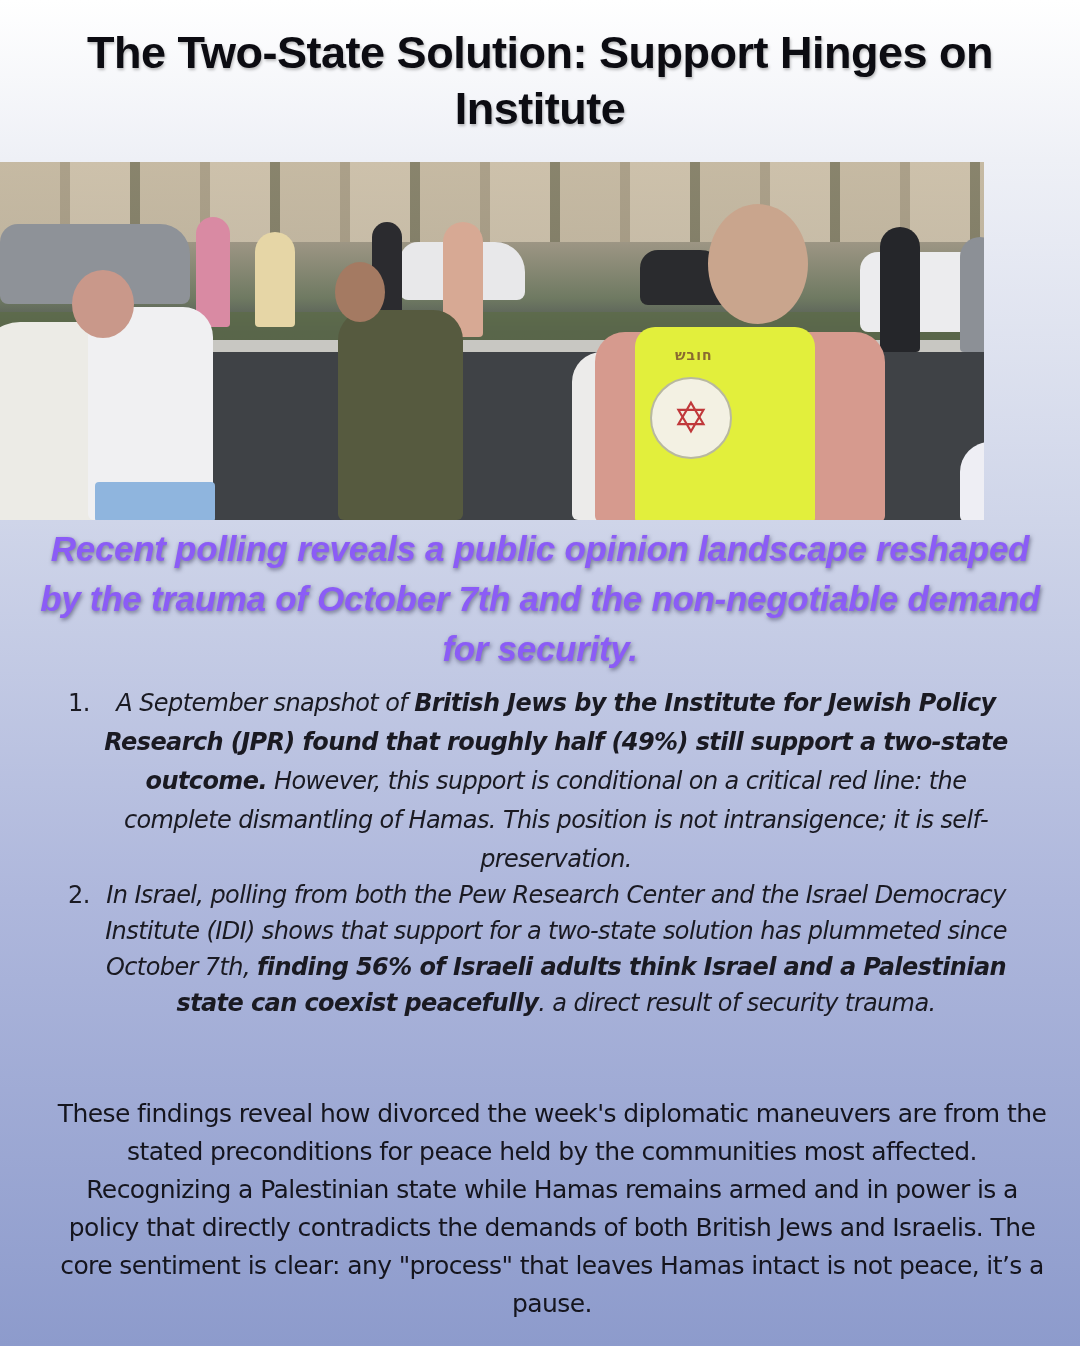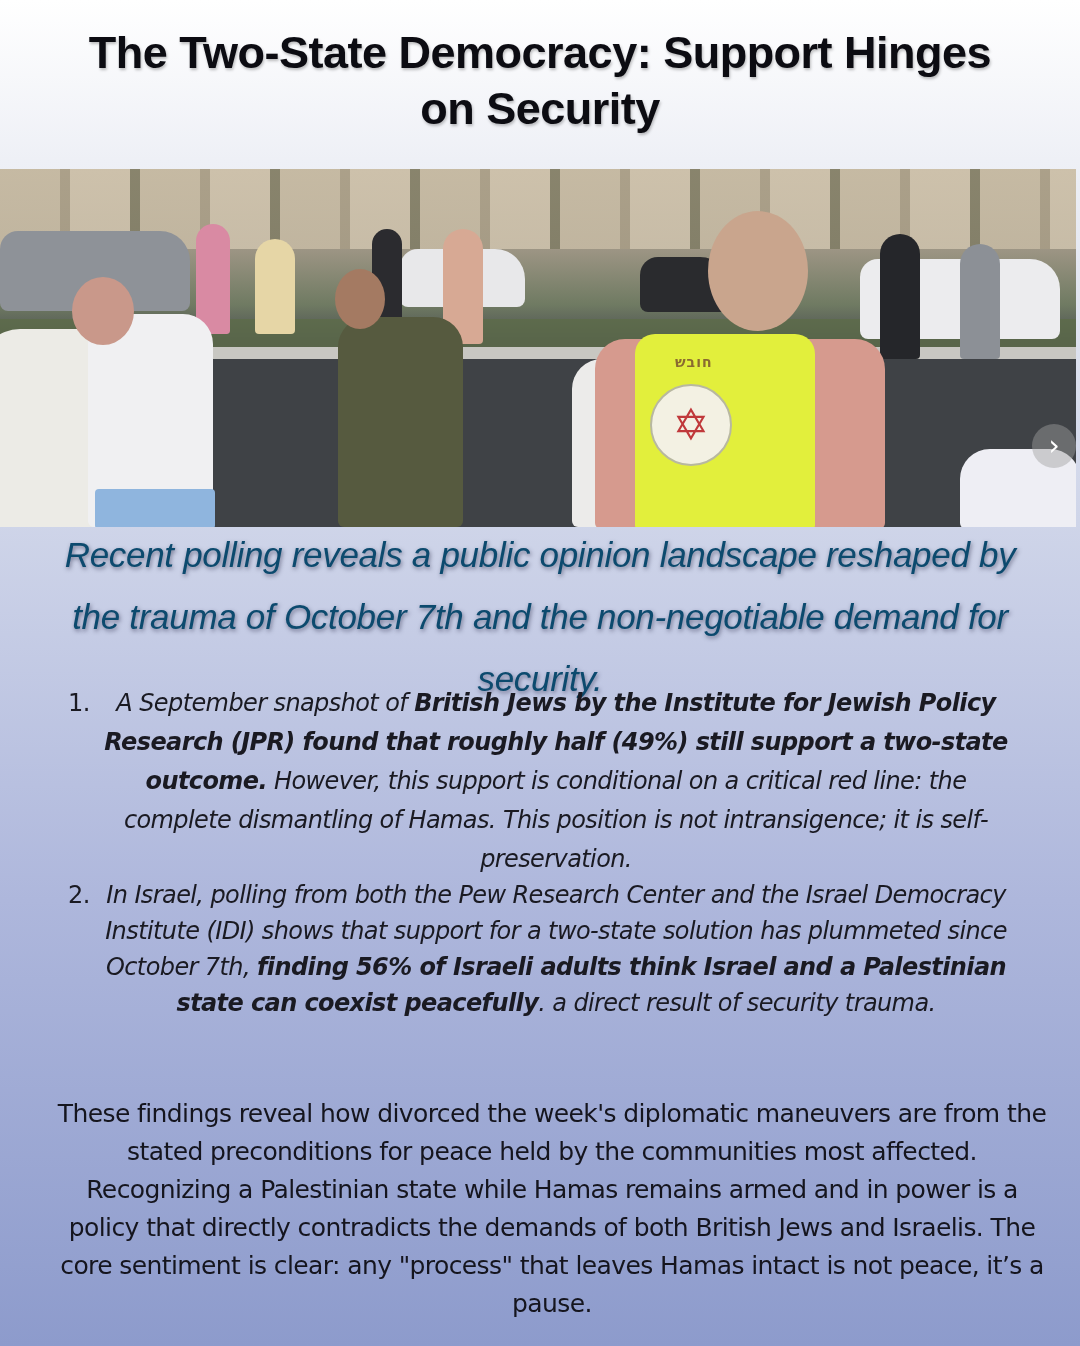--- a/index.html
+++ b/index.html
@@ -15,45 +15,44 @@
   }
   .title {
     margin: 0; text-align: center;
     font-family: "Liberation Sans", sans-serif; font-weight: bold;
     font-size: 45px; line-height: 56px; color: #0c0c12;
     letter-spacing: -0.5px;
     text-shadow: 1px 2px 3px rgba(0,0,0,0.25);
     width: 960px;
   }
   .photo {
-    position: absolute; top: 162px; left: 0; width: 1076px; height: 358px; overflow: hidden;
+    position: absolute; top: 162px; left: 0; width: 984px; height: 358px; overflow: hidden;
     background: linear-gradient(180deg, #b9ad97 0%, #9e9685 22%, #6f7a62 38%, #4b4f52 48%, #404347 100%);
-    margin-top: 7px;
   }
   .photo .bldg { position: absolute; top: 0; left: 0; width: 1080px; height: 80px;
     background: repeating-linear-gradient(90deg, #c9bda6 0 60px, #a89d86 60px 70px, #d2c6b0 70px 130px, #7d7a62 130px 140px); opacity: .8; }
   .photo .grass { position: absolute; top: 150px; left: 0; width: 1080px; height: 30px; background: #5d6b49; opacity: .8; }
   .photo .curb { position: absolute; top: 178px; left: 0; width: 1080px; height: 12px; background: #c8c7c2; }
   .photo .road { position: absolute; top: 190px; left: 0; width: 1080px; height: 168px; background: #3f4246; }
   .car { position: absolute; border-radius: 18px 30px 8px 8px; }
   .person { position: absolute; border-radius: 30px 30px 6px 6px; }
   .head { position: absolute; border-radius: 50%; }
   .vest { position: absolute; background: #e2ef3c; border-radius: 20px 20px 4px 4px; }
   .star-emblem { position: absolute; width: 78px; height: 78px; border-radius: 50%; background: #f3f1e3; border: 2px solid #b8b8a0;
     display: flex; align-items: center; justify-content: center; color: #c0393b; font-size: 44px; line-height: 1; }
   .vest-label { position: absolute; font-size: 14px; color: #8a6a30; font-weight: bold; letter-spacing: 1px; }
   .next-arrow {
     position: absolute; top: 255px; left: 1032px; width: 44px; height: 44px; border-radius: 50%;
     background: rgba(160,160,160,0.45); color: #fff; display: flex; align-items: center; justify-content: center;
     font-size: 28px; line-height: 1; font-family: "DejaVu Sans", sans-serif;
   }
   .subtitle {
     position: absolute; top: 524px; left: 40px; width: 1000px; margin: 0; text-align: center;
-    font-family: "Liberation Sans", sans-serif; font-weight: normal; font-style: italic;
-    font-size: 35px; line-height: 62px; color: #0c4a6e; letter-spacing: -0.3px;
+    font-family: "Liberation Sans", sans-serif; font-weight: bold; font-style: italic;
+    font-size: 35px; line-height: 50px; color: #8b5cf6; letter-spacing: -0.3px;
     text-shadow: 1px 2px 4px rgba(40,40,70,0.55);
   }
   .list { position: absolute; top: 684px; left: 56px; width: 960px; margin: 0; padding: 0; list-style: none; }
   .list-item {
     position: relative; text-align: center;
     font-family: "DejaVu Sans", sans-serif; font-size: 24px; color: #1a1a22;
     letter-spacing: -0.6px;
   }
   .list-item.one { line-height: 39px; }
   .list-item.two { line-height: 36px; margin-top: -2px; }
@@ -62,21 +61,21 @@
   .item-text { display: block; padding-left: 40px; padding-right: 0; font-style: italic; }
   .closing {
     position: absolute; top: 1083px; left: 40px; width: 1000px; margin: 12px; text-align: center;
     font-family: "DejaVu Sans", sans-serif; font-size: 25px; line-height: 38px; color: #15151e; letter-spacing: -0.6px;
   }
 </style>
 </head>
 <body>
 
 <div class="header">
-  <h1 class="title">The Two-State Democracy: Support Hinges on Security</h1>
+  <h1 class="title">The Two-State Solution: Support Hinges on Institute</h1>
 </div>
 
 <div class="photo">
   <div class="bldg"></div>
   <div class="grass"></div>
   <div class="curb"></div>
   <div class="road"></div>
 
   <div class="car" style="left:0;top:62px;width:190px;height:80px;background:#8e9298;"></div>
   <div class="car" style="left:400px;top:80px;width:125px;height:58px;background:#e8e8ea;"></div>

